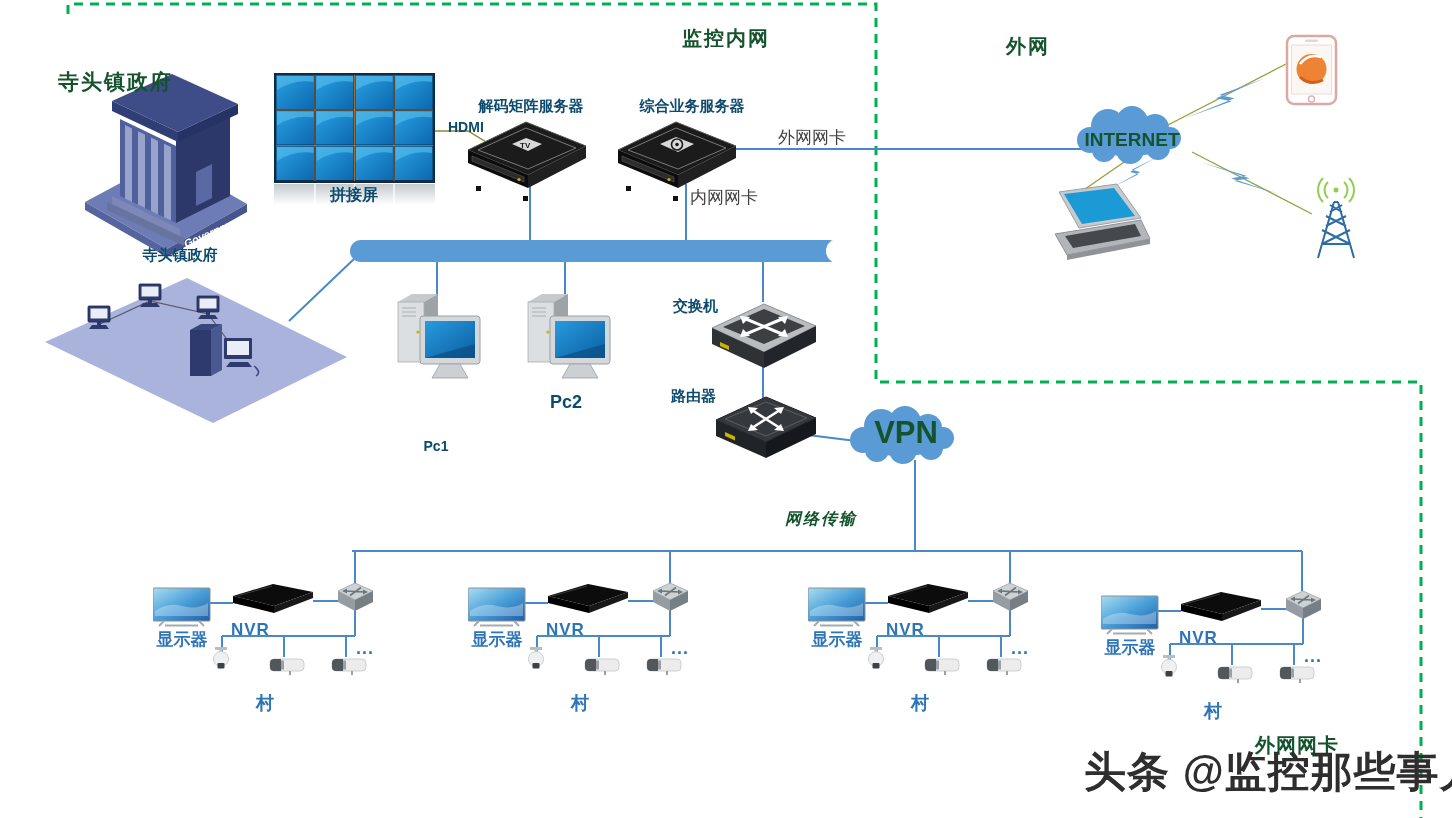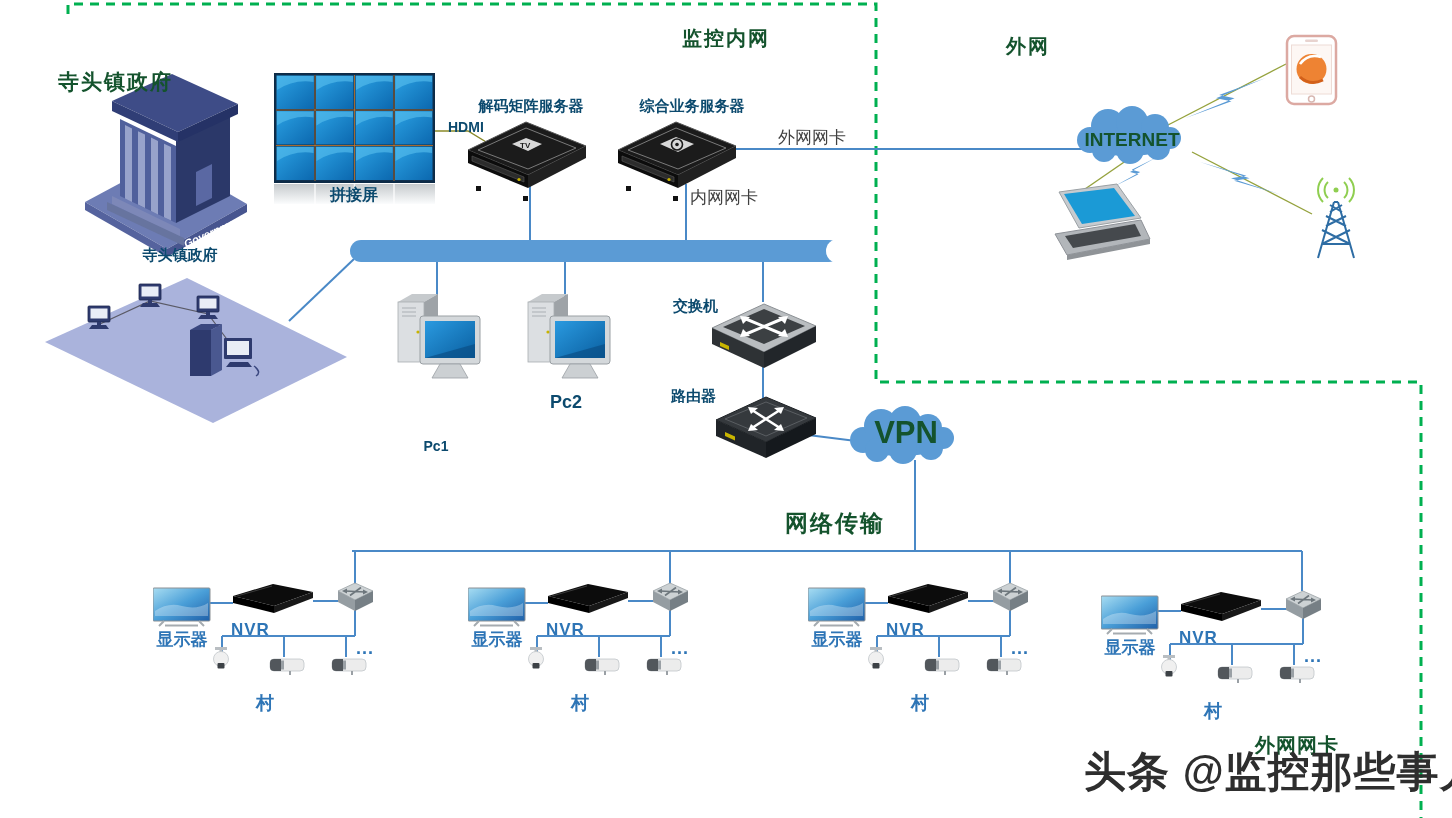--- a/index.html
+++ b/index.html
@@ -309,21 +309,21 @@
   <div class="lbl black" style="left:448px;top:119px;font-size:14px;">HDMI</div>
   <div class="lbl black ctr" style="left:118px;top:246px;width:124px;font-size:15px;">寺头镇政府</div>
   <div class="lbl thin" style="left:778px;top:128px;font-size:17px;">外网网卡</div>
   <div class="lbl thin" style="left:690px;top:188px;font-size:17px;">内网网卡</div>
   <div class="lbl black ctr" style="left:408px;top:392px;width:56px;font-size:14px;margin-top:46px;">Pc1</div>
   <div class="lbl black ctr" style="left:538px;top:392px;width:56px;font-size:18px;">Pc2</div>
   <div class="lbl black" style="left:673px;top:297px;font-size:15px;">交换机</div>
   <div class="lbl black" style="left:671px;top:387px;font-size:15px;">路由器</div>
   <div class="lbl green ctr" style="left:1076px;top:129px;width:112px;font-size:19px;">INTERNET</div>
   <div class="lbl green ctr" style="left:856px;top:415px;width:100px;font-size:31px;">VPN</div>
-  <div class="lbl green" style="left:785px;top:510px;font-size:23px;letter-spacing:2px;">网络传输</div>
+  <div class="lbl green" style="left:785px;top:510px;font-size:16px;letter-spacing:2px;font-style:italic;">网络传输</div>
   <div class="lbl green" style="left:1255px;top:734px;font-size:20px;letter-spacing:1px;">外网网卡</div>
   <div class="lbl watermark" style="left:1084px;top:748px;">头条 @监控那些事儿</div>
 
   <div class="group" style="left:153px;top:575px;">
     <svg width="235" height="105" viewBox="0 0 235 105">
         <use href="#vkit"></use>
       </svg>
     <div class="lbl blue g-monitor">显示器</div>
     <div class="lbl blue g-nvr">NVR</div>
     <div class="lbl blue g-village">村</div>

